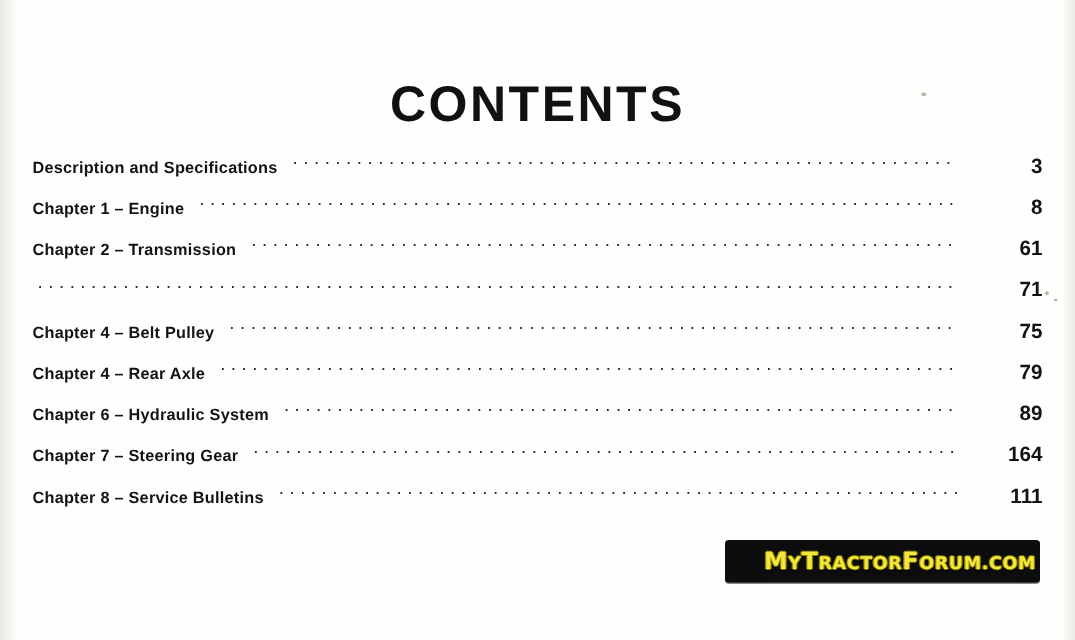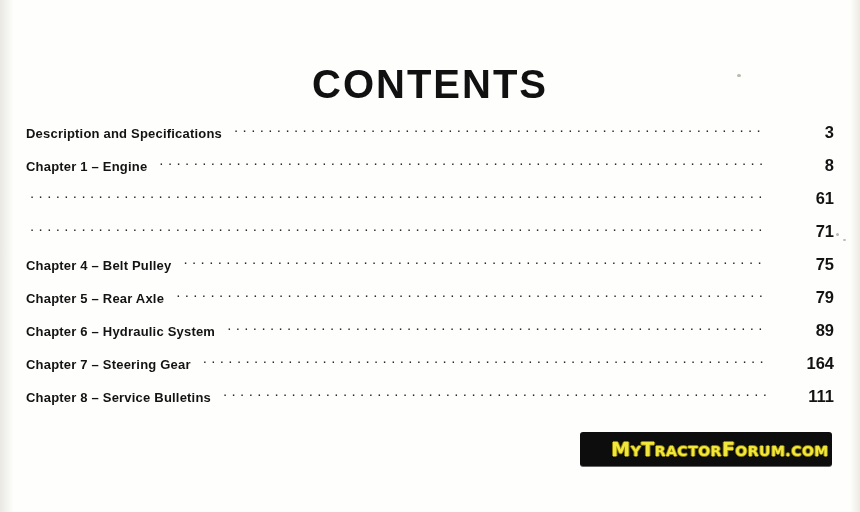--- a/index.html
+++ b/index.html
@@ -158,20 +158,21 @@
 
     <div class="toc-row">
       <span class="entry-label">Chapter 1 – Engine</span>
       <span class="leader">
           <span class="dots">...........................................................................................................................................................</span>
         </span>
       <span class="page-num">8</span>
     </div>
 
     <div class="toc-row">
+      <span class="entry-label">Chapter 2 – Transmission</span>
       <span class="leader">
           <span class="dots">...........................................................................................................................................................</span>
         </span>
       <span class="page-num">61</span>
     </div>
 
     <div class="toc-row">
       <span class="leader">
           <span class="dots">...........................................................................................................................................................</span>
         </span>
@@ -180,21 +181,21 @@
 
     <div class="toc-row">
       <span class="entry-label">Chapter 4 – Belt Pulley</span>
       <span class="leader">
           <span class="dots">...........................................................................................................................................................</span>
         </span>
       <span class="page-num">75</span>
     </div>
 
     <div class="toc-row">
-      <span class="entry-label">Chapter 5 – Rear Axle</span>
+      <span class="entry-label">Chapter 4 – Rear Axle</span>
       <span class="leader">
           <span class="dots">...........................................................................................................................................................</span>
         </span>
       <span class="page-num">79</span>
     </div>
 
     <div class="toc-row">
       <span class="entry-label">Chapter 6 – Hydraulic System</span>
       <span class="leader">
           <span class="dots">...........................................................................................................................................................</span>

